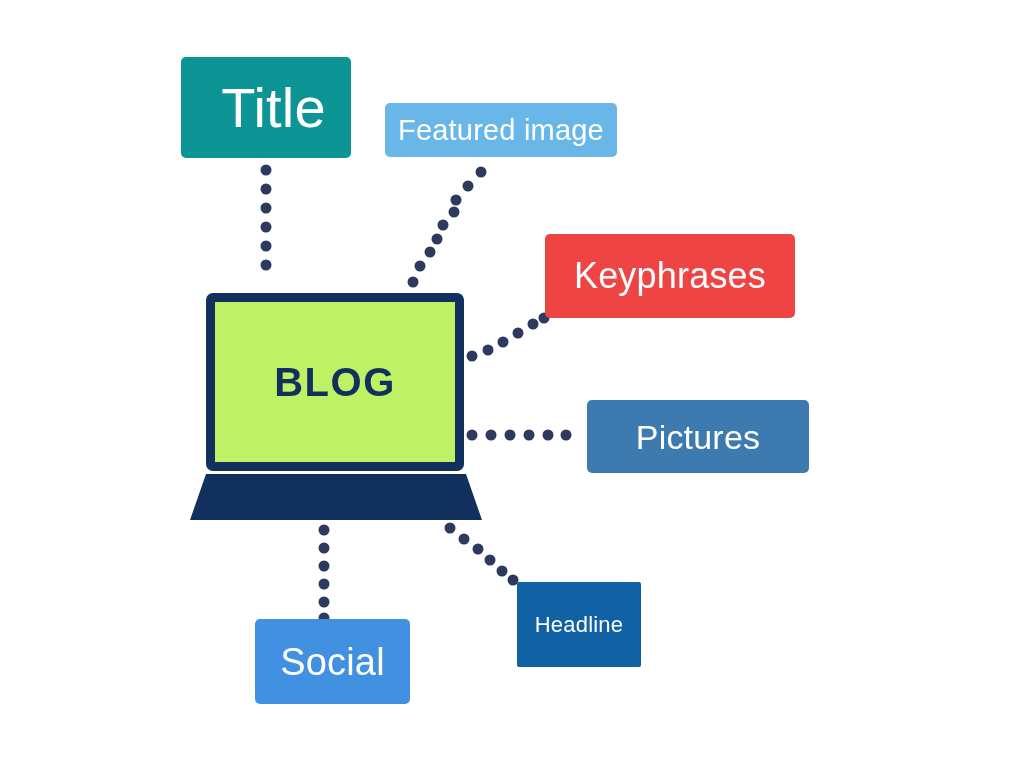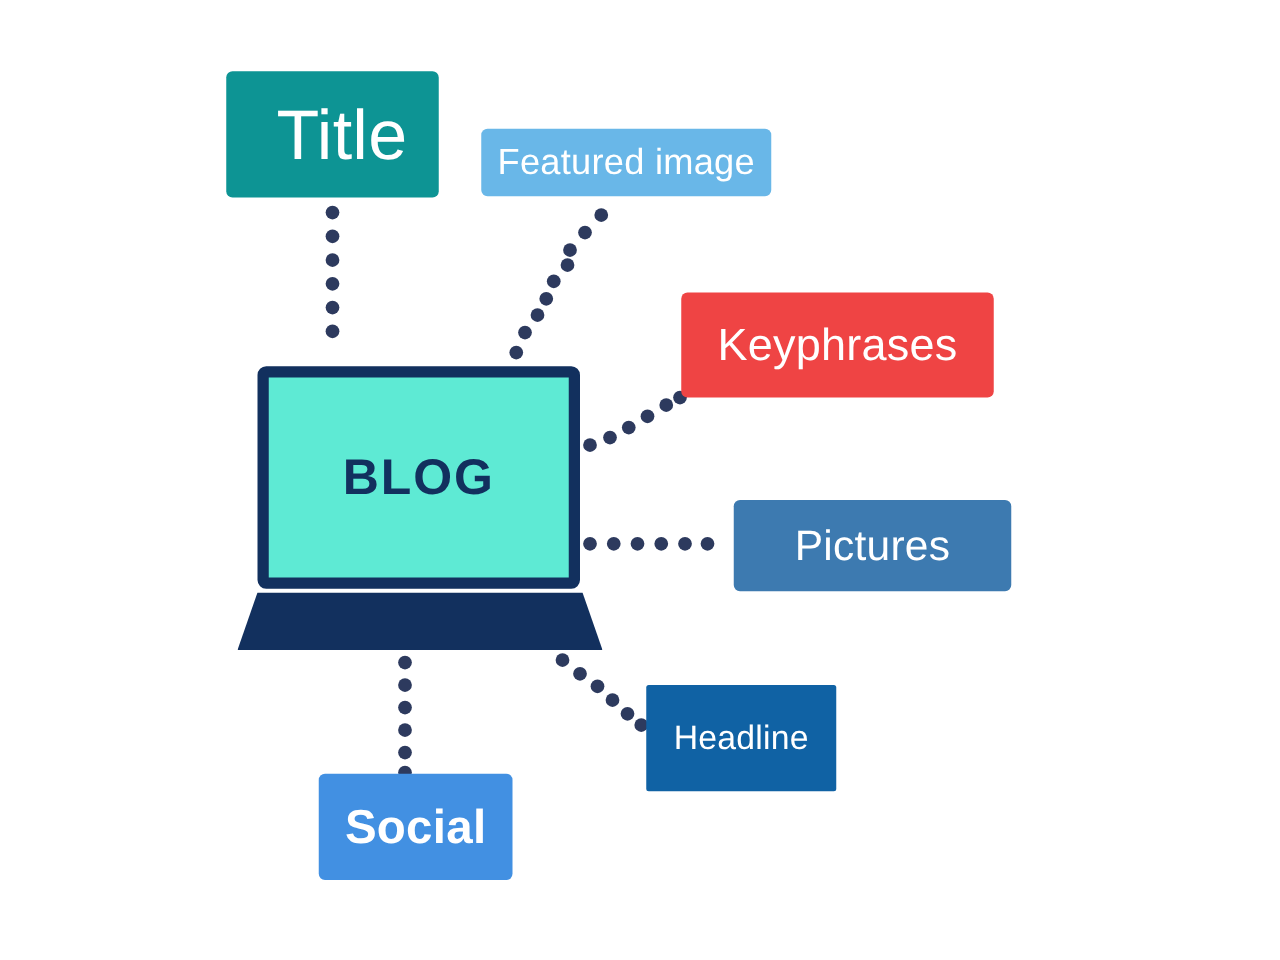--- a/index.html
+++ b/index.html
@@ -37,41 +37,41 @@
     box-sizing: border-box;
     line-height: 1;
     white-space: nowrap;
     letter-spacing: 0.2px;
   }
   
   #node-title      { left: 181px; top: 57px;  width: 170px; height: 101px; font-size: 56px; padding-left: 15px; }
   #node-featured   { left: 385px; top: 103px; width: 232px; height: 54px;  font-size: 29px; }
   #node-keyphrases { left: 545px; top: 234px; width: 250px; height: 84px;  font-size: 36px; }
   #node-pictures   { left: 587px; top: 400px; width: 222px; height: 73px;  font-size: 34px; }
-  #node-headline   { left: 517px; top: 548px; width: 152px; height: 85px;  font-size: 27px; border-radius: 2px; }
-  #node-social     { left: 255px; top: 619px; width: 155px; height: 85px;  font-size: 38px; font-weight: bold; }
+  #node-headline   { left: 517px; top: 582px; width: 124px; height: 85px;  font-size: 22px; border-radius: 2px; }
+  #node-social     { left: 255px; top: 619px; width: 155px; height: 85px;  font-size: 38px; }
 
   
   #laptop {
     position: absolute;
     left: 190px;
     top: 288px;
     width: 292px;
     height: 236px;
   }
   #laptop-screen {
     position: absolute;
     left: 16px;
     top: 5px;
     width: 258px;
     height: 178px;
     box-sizing: border-box;
     border: 9px solid #12305e;
     border-radius: 7px;
-    background: #5eead4;
+    background: #bef264;
     display: flex;
     align-items: center;
     justify-content: center;
   }
   #laptop-label {
     font-size: 40px;
     font-weight: bold;
     color: #12305e;
     letter-spacing: 1.5px;
     line-height: 1;

